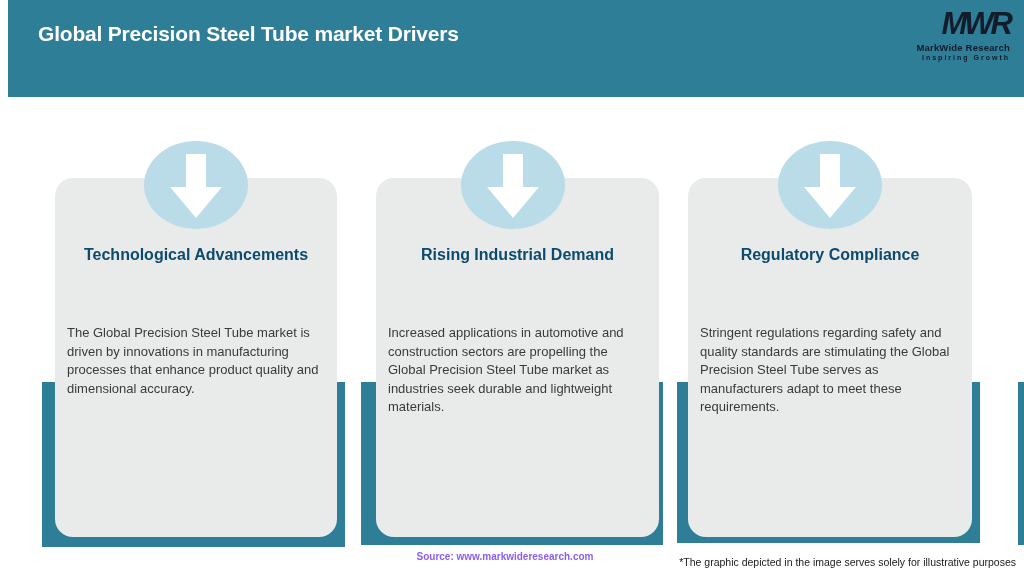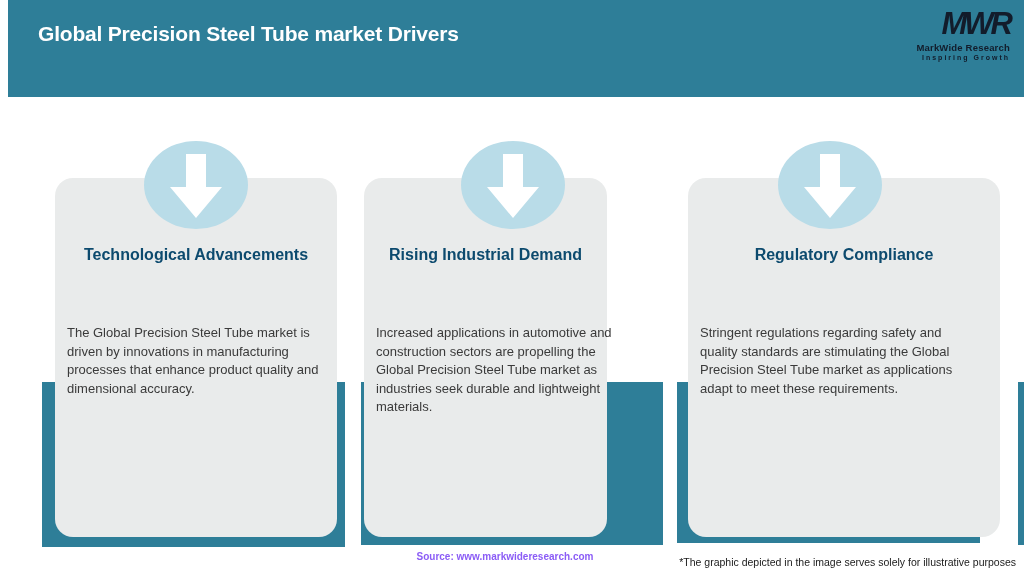--- a/index.html
+++ b/index.html
@@ -27,22 +27,22 @@
   .shadow{position:absolute;background:#2e7e98;top:382px;}
   .shadow-1{left:42px;width:303px;height:165px;}
   .shadow-2{left:361px;width:302px;height:163px;}
   .shadow-3{left:677px;width:303px;height:161px;}
   .shadow-edge{left:1018px;width:6px;height:163px;}
   
   .card{
     position:absolute;top:178px;height:359px;background:#e9ebeb;border-radius:18px;
   }
   .card-1{left:55px;width:282px;}
-  .card-2{left:364px;width:243px;}
-  .card-3{left:688px;width:312px;}
+  .card-2{left:376px;width:283px;}
+  .card-3{left:688px;width:284px;}
   .card-title{
     position:absolute;top:68px;left:0;width:100%;text-align:center;
     font-size:16px;font-weight:bold;color:#0c4a6e;
   }
   .card-desc{
     position:absolute;top:146px;left:12px;width:260px;
     font-size:13px;line-height:18.5px;color:#3a3a3a;
   }
   
   .circle{
@@ -86,21 +86,21 @@
     <div class="card-desc">The Global Precision Steel Tube market is driven by innovations in manufacturing processes that enhance product quality and dimensional accuracy.</div>
   </div>
 
   <div class="card card-2">
     <div class="card-title">Rising Industrial Demand</div>
     <div class="card-desc">Increased applications in automotive and construction sectors are propelling the Global Precision Steel Tube market as industries seek durable and lightweight materials.</div>
   </div>
 
   <div class="card card-3">
     <div class="card-title">Regulatory Compliance</div>
-    <div class="card-desc">Stringent regulations regarding safety and quality standards are stimulating the Global Precision Steel Tube market as applications adapt to meet these requirements.</div>
+    <div class="card-desc">Stringent regulations regarding safety and quality standards are stimulating the Global Precision Steel Tube serves as manufacturers adapt to meet these requirements.</div>
   </div>
 
   <div class="circle circle-1">
     <span>
       <svg width="52" height="64" viewBox="0 0 52 64">
         <polygon points="16,0 36,0 36,33 52,33 26,64 0,33 16,33" fill="#ffffff"></polygon>
       </svg>
     </span>
   </div>
   <div class="circle circle-2">

